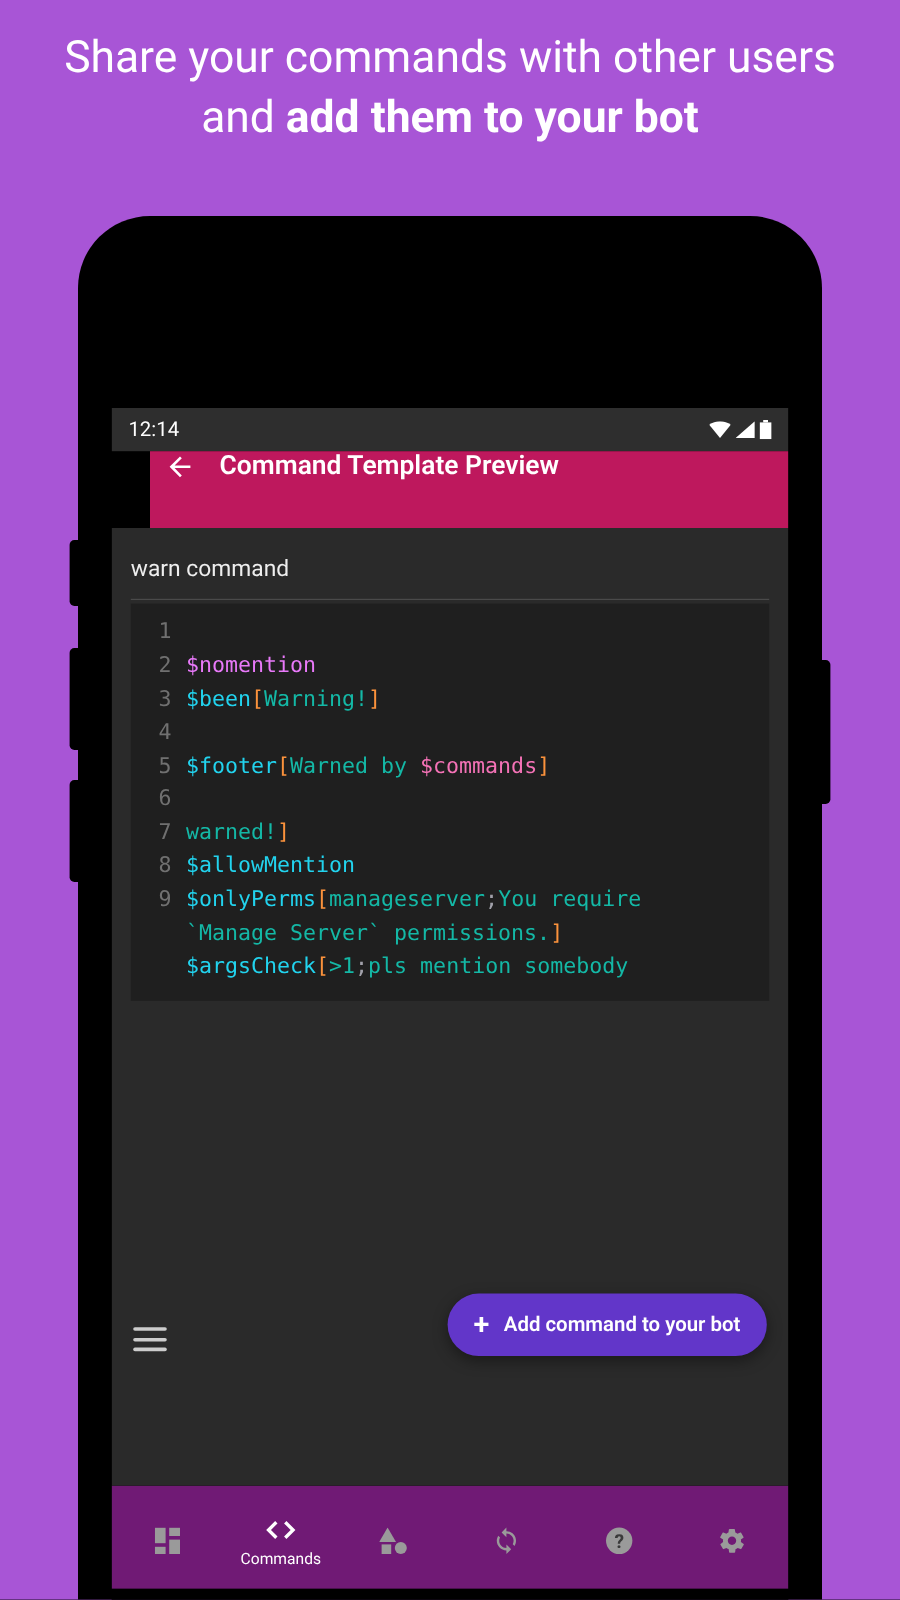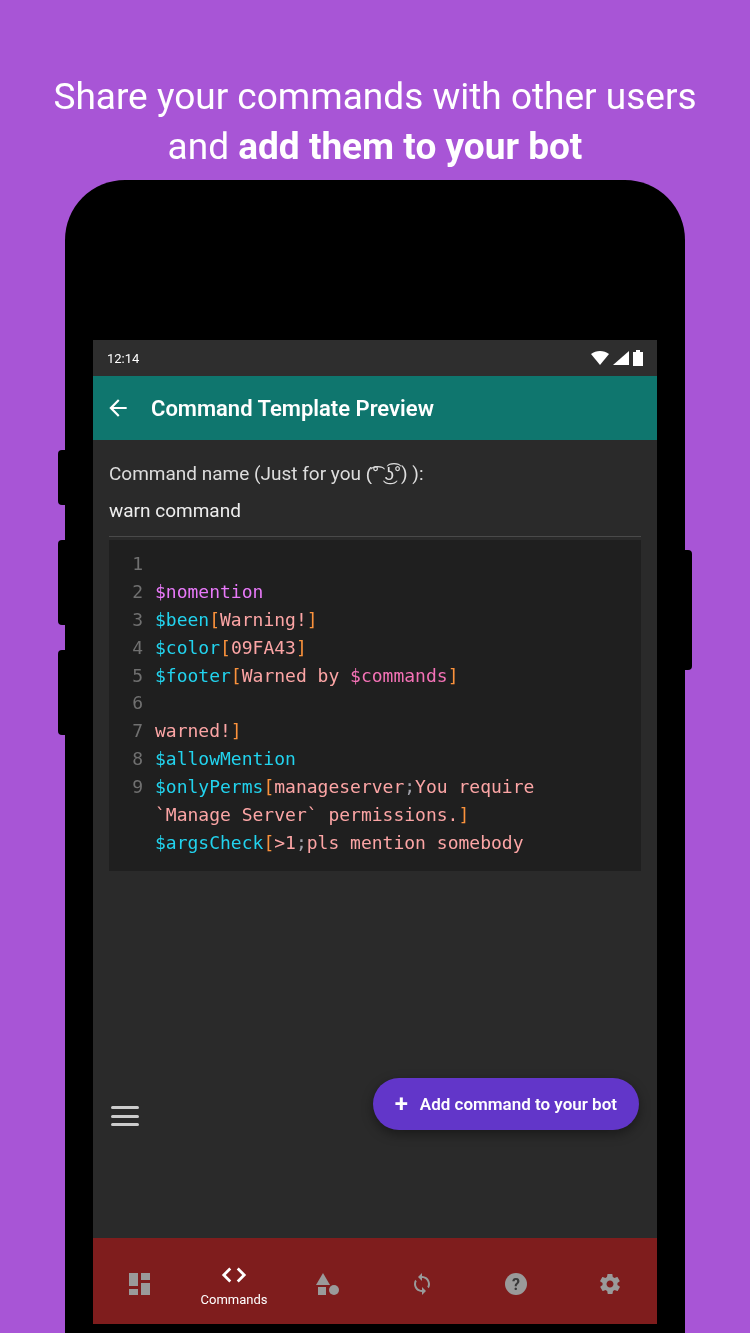--- a/index.html
+++ b/index.html
@@ -11,21 +11,20 @@
     overflow: hidden;
     position: relative;
   }
   .headline {
     color: #fff;
     font-size: 37px;
     text-align: center;
     padding: 24px 28px 10px 28px;
     line-height: 1.35;
     font-weight: 400;
-    margin-top: 48px;
   }
   .headline .bold { font-weight: 700; }
 
   .phone-frame {
     position: absolute;
     left: 50%;
     transform: translateX(-50%);
     top: 180px;
     width: 620px;
     height: 1240px;
@@ -65,32 +64,32 @@
   }
 
   .status-bar {
     height: 36px;
     background: #2e2e2e;
     color: #fff;
     display: flex;
     align-items: center;
     justify-content: space-between;
     padding: 0 14px;
-    font-size: 13px;
+    font-size: 17px;
   }
   .status-bar .right { display: flex; align-items: center; gap: 4px; }
 
   .app-bar {
     height: 64px;
-    background: #0f766e;
-    display: flex;
-    align-items: center;
+    background: #be185d;
+    display: flex;
     padding: 0 12px;
     color: #fff;
     gap: 20px;
+    margin-left: 32px;
   }
   .app-bar .title { font-size: 22px; font-weight: 600; }
   .back-arrow { width: 26px; height: 26px; cursor: pointer; }
 
   .content {
     flex: 1;
     background: #2a2a2a;
     padding: 22px 16px 0 16px;
     overflow: hidden;
     position: relative;
@@ -122,21 +121,21 @@
     color: #707070;
     width: 24px;
     text-align: right;
     margin-right: 12px;
     flex-shrink: 0;
     user-select: none;
   }
   .code { white-space: pre-wrap; word-break: break-word; }
   .c-magenta { color: #e879f9; }
   .c-cyan    { color: #22d3ee; }
-  .c-green   { color: #fca5a5; text-align: center; }
+  .c-green   { color: #14b8a6; text-align: center; }
   .c-yellow  { color: #facc15; }
   .c-orange  { color: #fb923c; }
   .c-red     { color: #f87171; }
   .c-pink    { color: #f472b6; }
   .c-gray    { color: #a1a1aa; }
 
   .fab {
     position: absolute;
     right: 18px;
     bottom: 108px;
@@ -162,21 +161,21 @@
     height: 20px;
     display: flex;
     flex-direction: column;
     justify-content: space-between;
     cursor: pointer;
   }
   .hamburger div { height: 3px; background: #ccc; border-radius: 2px; }
 
   .bottom-nav {
     height: 86px;
-    background: #7f1d1d;
+    background: #701a75;
     display: flex;
     align-items: center;
     justify-content: space-around;
     padding-top: 6px;
   }
   .nav-item {
     display: flex;
     flex-direction: column;
     align-items: center;
     gap: 4px;
@@ -231,41 +230,39 @@
     </div>
 
     <div class="app-bar">
       <svg class="back-arrow" viewBox="0 0 24 24">
           <path fill="#fff" d="M20 11H7.8l5.6-5.6L12 4l-8 8 8 8 1.4-1.4L7.8 13H20z"></path>
         </svg>
       <div class="title">Command Template Preview</div>
     </div>
 
     <div class="content">
-      <div class="label">Command name (Just for you (͡° ͜ʖ͡°) ):</div>
       <div class="value">warn command</div>
 
 
 
       <div class="code-block">
         <div class="code-line">
             <span class="lineno">1</span>
             <span class="code"></span>
           </div>
         <div class="code-line">
             <span class="lineno">2</span>
             <span class="code"><span class="c-magenta">$nomention</span></span>
           </div>
         <div class="code-line">
             <span class="lineno">3</span>
             <span class="code"><span class="c-cyan">$been</span><span class="c-orange">[</span><span class="c-green">Warning!</span><span class="c-orange">]</span></span>
           </div>
         <div class="code-line">
             <span class="lineno">4</span>
-            <span class="code"><span class="c-cyan">$color</span><span class="c-orange">[</span><span class="c-green">09FA43</span><span class="c-orange">]</span></span>
           </div>
         <div class="code-line">
             <span class="lineno">5</span>
             <span class="code"><span class="c-cyan">$footer</span><span class="c-orange">[</span><span class="c-green">Warned by </span><span class="c-pink">$commands</span><span class="c-orange">]</span></span>
           </div>
         <div class="code-line">
             <span class="lineno">6</span>
           </div>
         <div class="code-line">
             <span class="lineno">7</span>

